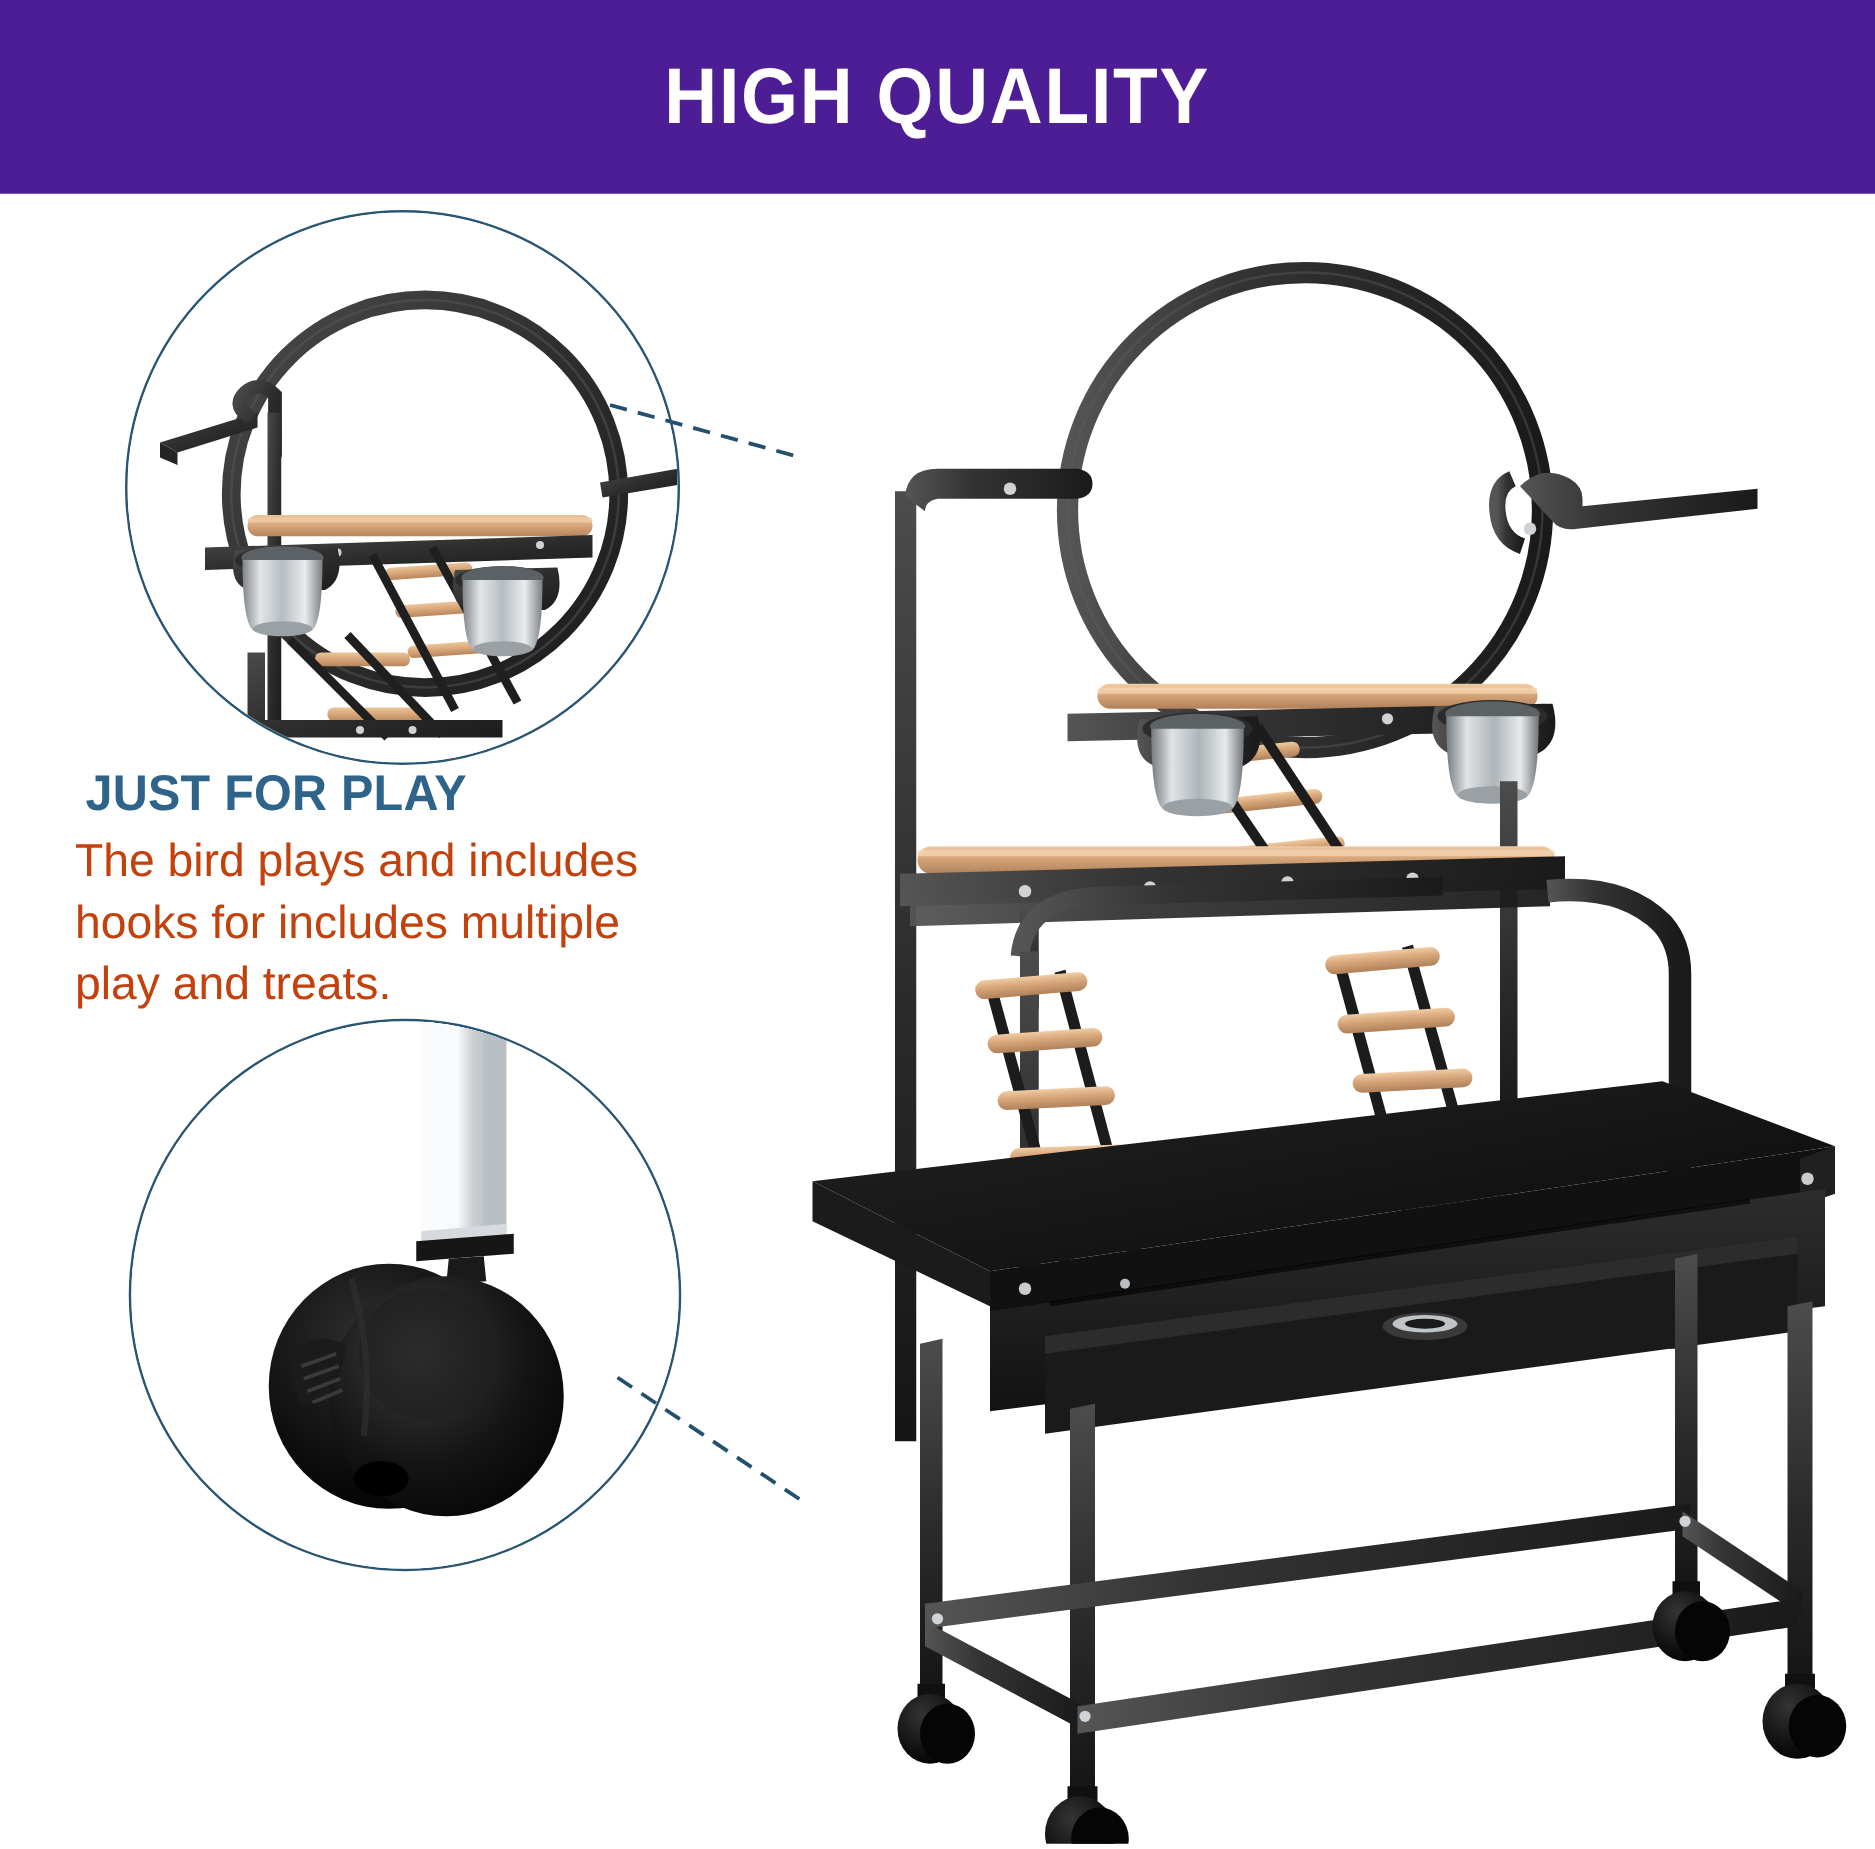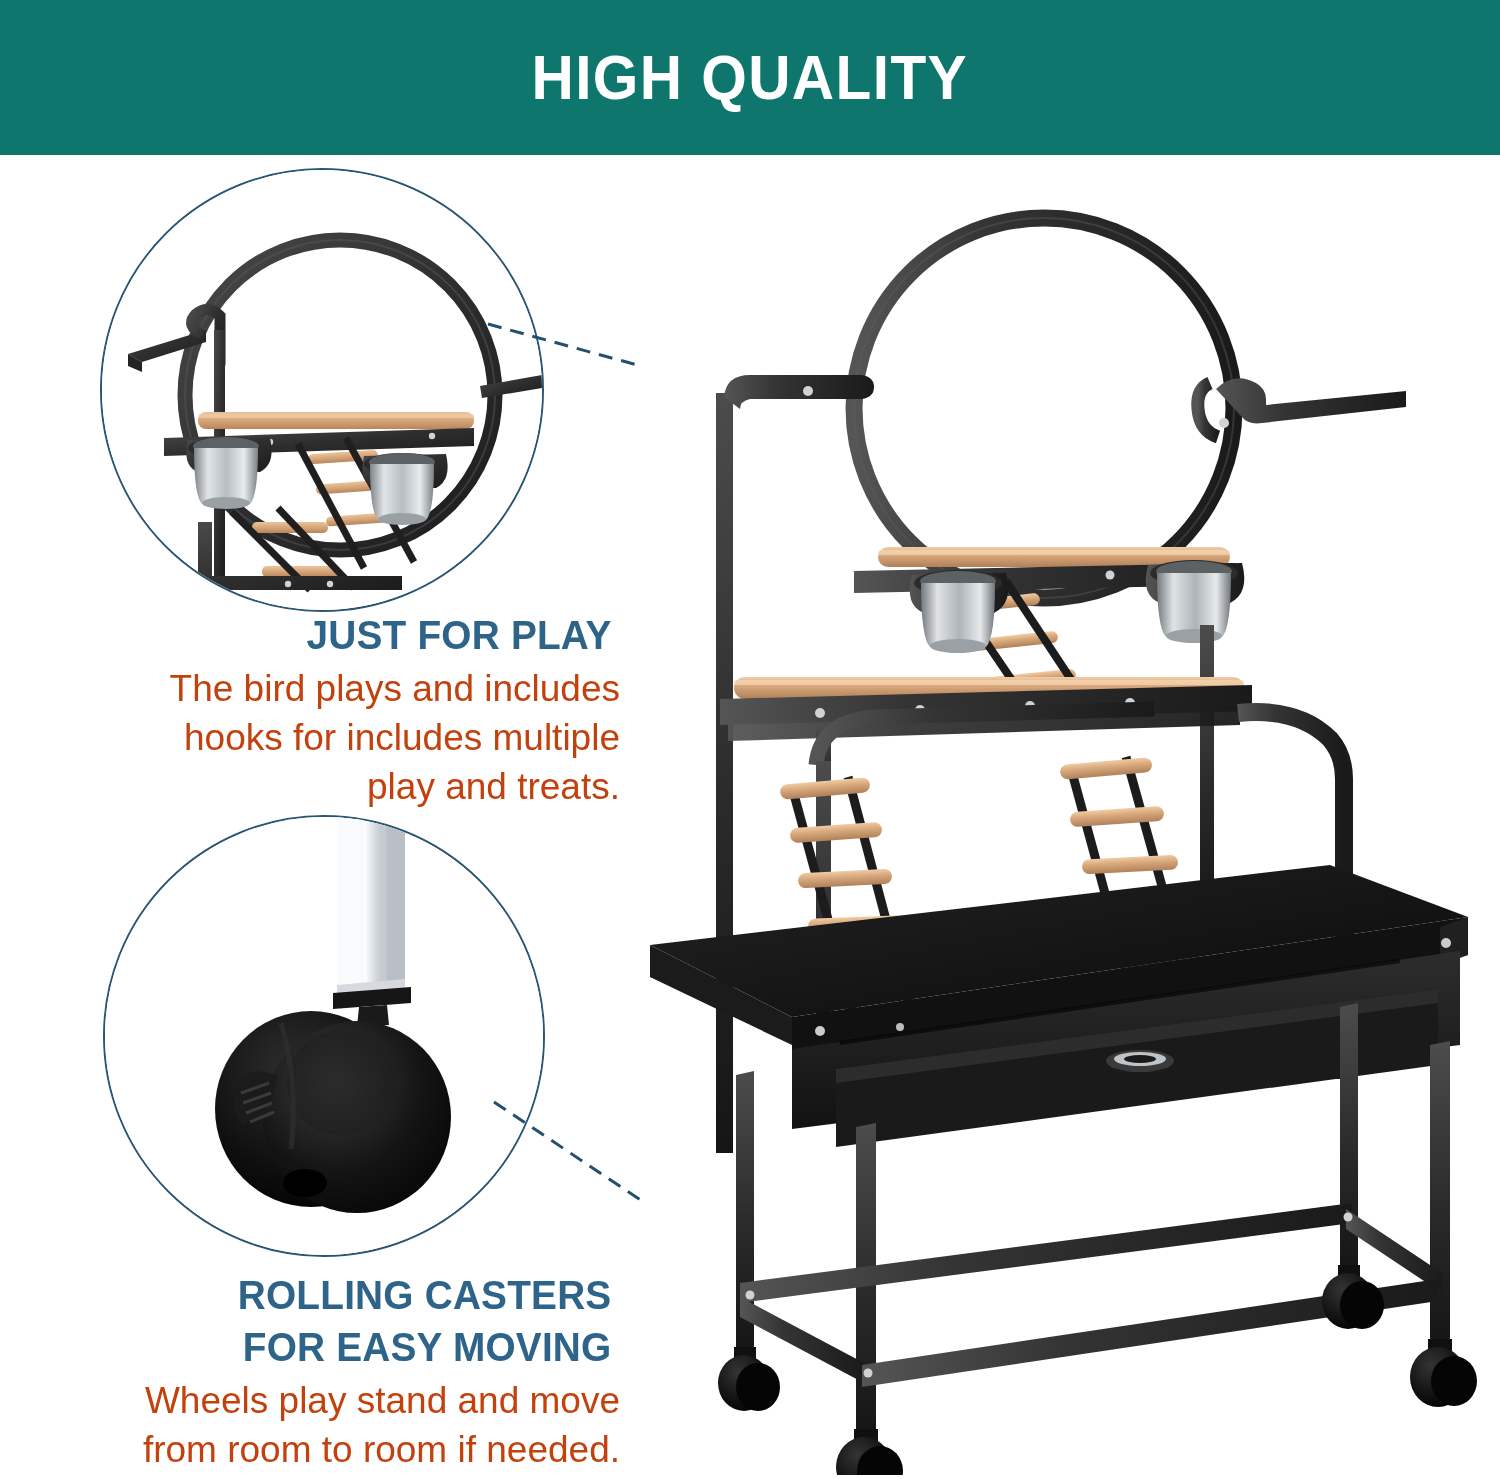--- a/index.html
+++ b/index.html
@@ -8,21 +8,21 @@
     background:#ffffff;
     font-family:"Liberation Sans", sans-serif;
     overflow:hidden;
     position:relative;
   }
   .stage{position:absolute;inset:0;width:1500px;height:1479px;overflow:hidden;background:#fff;}
 
   
   .banner{
     position:absolute;left:0;top:0;width:1500px;height:155px;
-    background:#0f766e;
+    background:#4c1d95;
     display:flex;align-items:center;justify-content:center;
   }
   .banner-title{
     color:#ffffff;
     font-size:63px;
     font-weight:bold;
     letter-spacing:1.5px;
     line-height:1;
     transform:scaleX(0.93);
     font-family:"Liberation Sans", sans-serif;
@@ -35,21 +35,21 @@
     border:2px solid #2B5673;
     background:#ffffff;
     overflow:hidden;
   }
   #callout-play{left:100px;top:168px;width:440px;height:440px;}
   #callout-caster{left:103px;top:815px;width:438px;height:438px;}
 
   .callout-inner{position:absolute;inset:0;}
 
   
-  .text-block{position:absolute;text-align:right;}
+  .text-block{position:absolute;text-align:left;}
   #text-play{left:60px;top:612px;width:560px;}
   #text-caster{left:50px;top:1272px;width:570px;}
 
   .headline{
     color:#2E6489;
     font-weight:bold;
     font-size:40px;
     line-height:46px;
     letter-spacing:0.2px;
     margin:0 0 6px 0;
@@ -222,26 +222,20 @@
             <path d="M141 296 l 26 -10"></path>
             <path d="M145 305 l 24 -10"></path>
           </g>
 
           <ellipse cx="200" cy="366" rx="22" ry="14" fill="#000000"></ellipse>
         </g>
       </svg>
     </div>
   </div>
 
-  <div class="text-block" id="text-caster">
-    <div class="headline">ROLLING CASTERS</div>
-    <div class="headline">FOR EASY MOVING</div>
-    <div class="body-text">Wheels play stand and move</div>
-    <div class="body-text">from room to room if needed.</div>
-  </div>
 
   <div class="connector" id="connector-top">
     <svg class="svgfill" viewBox="0 0 460 170">
       <line x1="8" y1="24" x2="452" y2="146" stroke="#23506E" stroke-width="3" stroke-dasharray="14 9"></line>
     </svg>
   </div>
 
   <div class="connector" id="connector-bottom">
     <svg class="svgfill" viewBox="0 0 400 280">
       <line x1="14" y1="12" x2="388" y2="262" stroke="#23506E" stroke-width="3" stroke-dasharray="14 9"></line>

